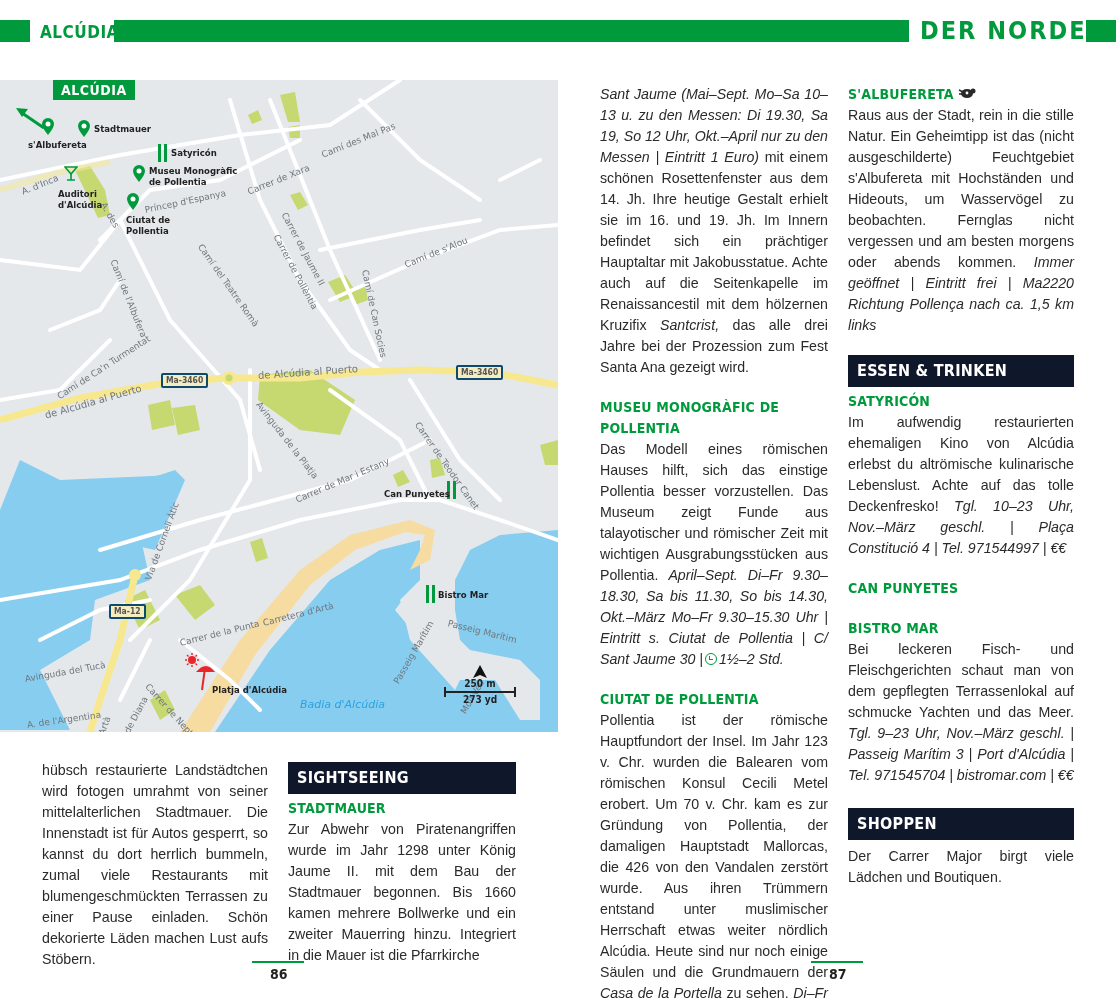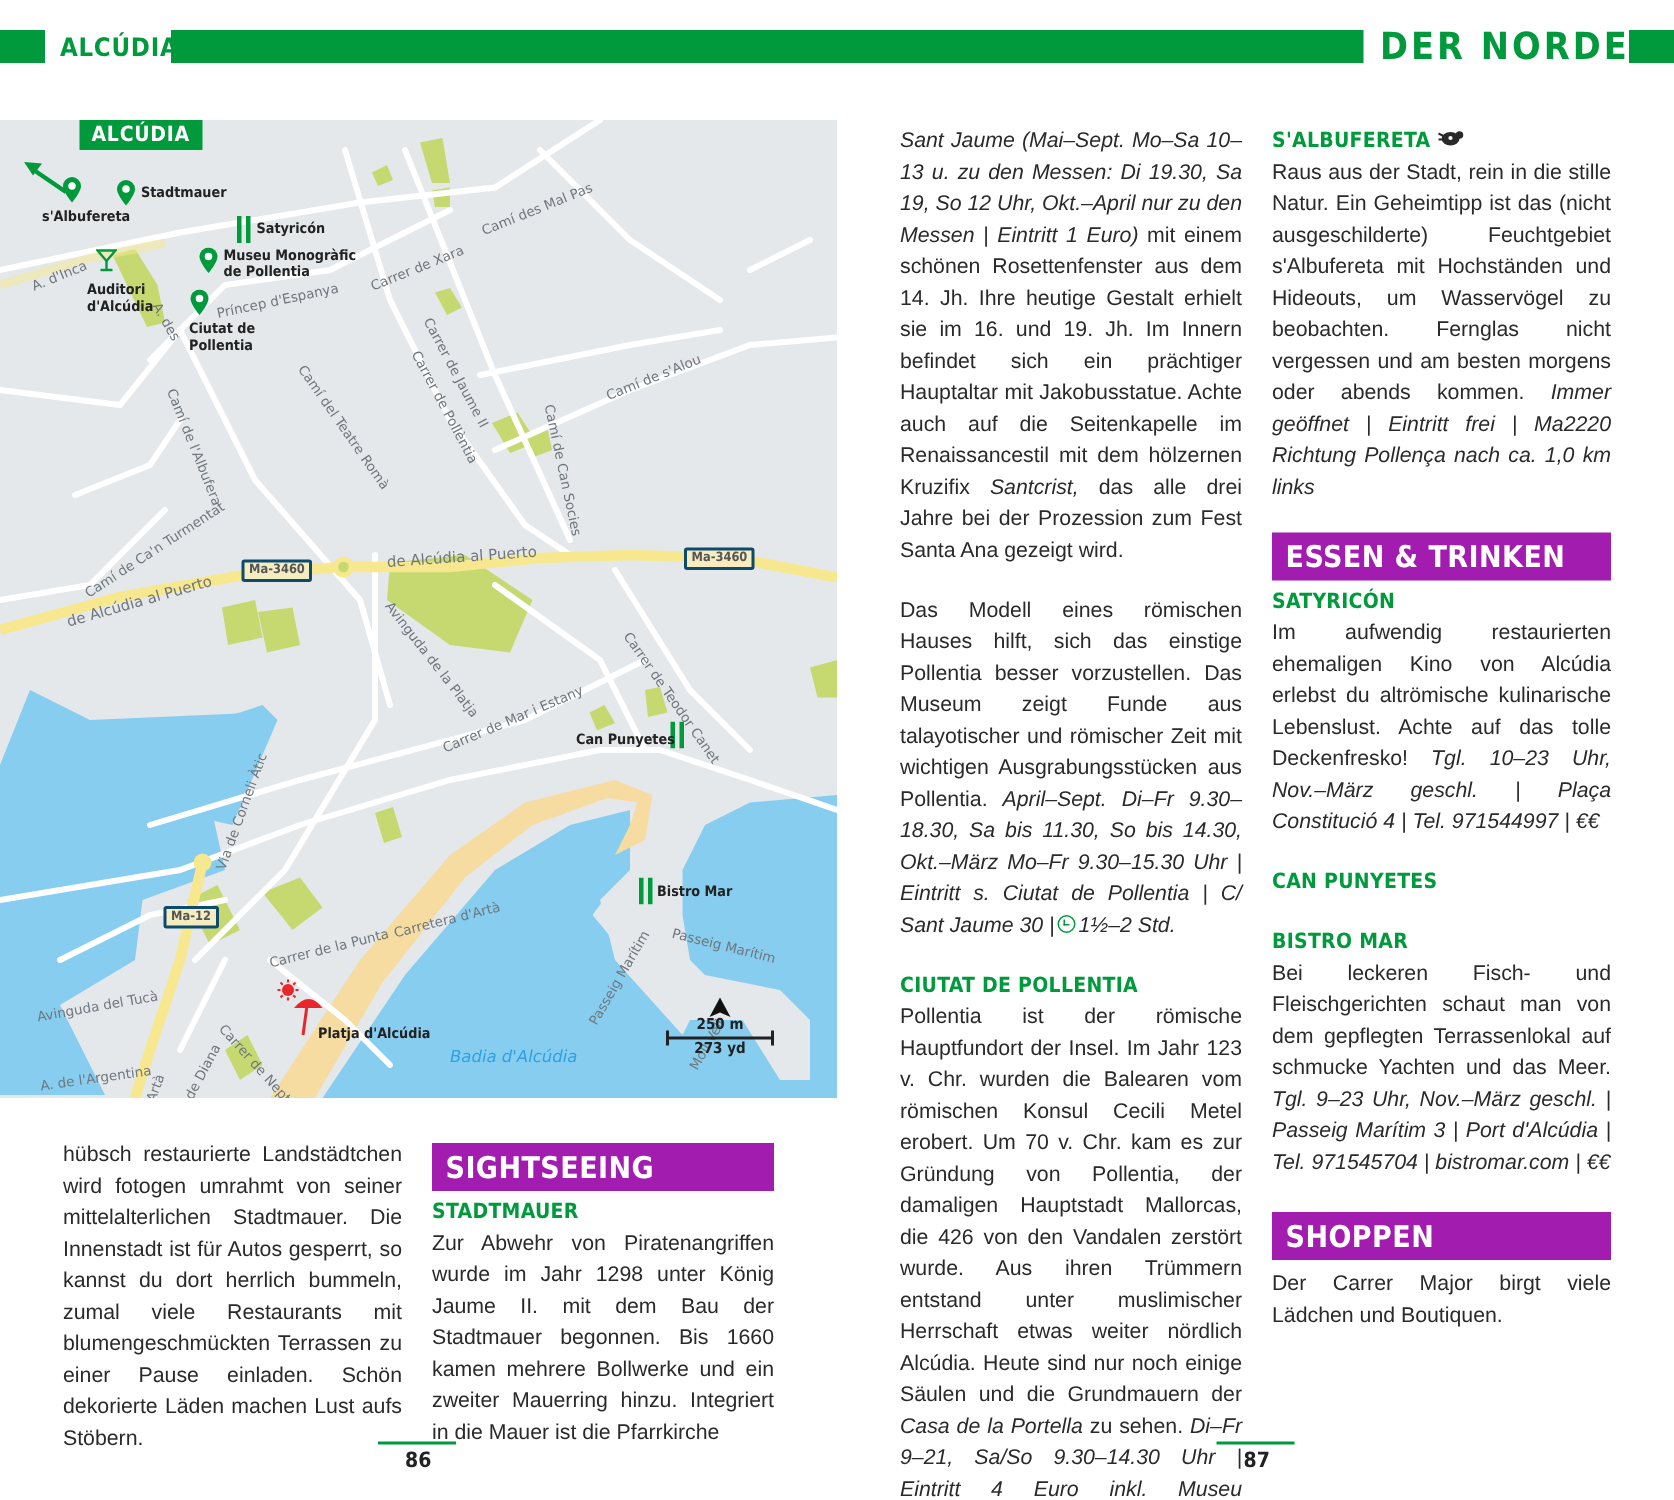--- a/index.html
+++ b/index.html
@@ -23,21 +23,21 @@
   .scale-box { position: absolute; left: 444px; top: 664px; width: 72px; }
   .scale-text { font-family: "DejaVu Sans Condensed", "DejaVu Sans", sans-serif; font-weight: bold; font-size: 10px; color: #222; text-align: center; line-height: 12px; }
   .scale-bar { height: 2px; background: #222; margin: 1px 0; position: relative; }
   .scale-bar::before, .scale-bar::after { content: ""; position: absolute; top: -4px; width: 2px; height: 10px; background: #222; }
   .scale-bar::before { left: 0; } .scale-bar::after { right: 0; }
 
   
   .col { position: absolute; font-size: 14.2px; line-height: 21px; text-align: justify; color: #2a2a2a; }
   .col p { margin: 0; }
   .col i { font-style: italic; }
-  .sec-head { background: #a21caf; color: #fff; font-family: "DejaVu Sans Condensed", "DejaVu Sans", sans-serif; font-weight: bold; font-size: 20px; height: 32px; line-height: 32px; padding-left: 9px; letter-spacing: 0.3px; }
+  .sec-head { background: #0f172a; color: #fff; font-family: "DejaVu Sans Condensed", "DejaVu Sans", sans-serif; font-weight: bold; font-size: 16px; height: 32px; line-height: 32px; padding-left: 9px; letter-spacing: 0.3px; }
   .entry-title { font-family: "DejaVu Sans Condensed", "DejaVu Sans", sans-serif; font-weight: bold; color: #009a3d; font-size: 14px; line-height: 21px; letter-spacing: 0.2px; }
   .clock-icon { display: inline-block; width: 12px; height: 12px; border: 1.6px solid #009a3d; border-radius: 50%; vertical-align: -1px; position: relative; margin: 0 2px; }
   .clock-icon::after { content: ""; position: absolute; left: 3px; top: 2px; width: 3px; height: 3px; border-left: 1.4px solid #009a3d; border-bottom: 1.4px solid #009a3d; }
   .tip-icon { display: inline-block; width: 18px; height: 12px; vertical-align: 0px; margin-left: 4px; }
 
   .page-num { position: absolute; top: 966px; font-family: "DejaVu Sans Condensed", "DejaVu Sans", sans-serif; font-weight: bold; font-size: 14px; color: #222; }
   .page-rule { position: absolute; top: 961px; height: 2px; background: #009a3d; width: 52px; }
 </style>
 </head>
 <body>
@@ -227,35 +227,36 @@
   <p>Zur Abwehr von Piratenangriffen wurde im Jahr 1298 unter König Jaume II. mit dem Bau der Stadtmauer begonnen. Bis 1660 kamen mehrere Bollwerke und ein zweiter Mauerring hinzu. Integriert in die Mauer ist die Pfarrkirche</p>
 </div>
 
 <div class="page-rule" style="left:252px;"></div>
 <div class="page-num" style="left:270px;">86</div>
 
 <div class="col" style="left:600px; top:84px; width:228px;">
   <p><i>Sant Jaume (Mai–Sept. Mo–Sa 10–13 u. zu den Messen: Di 19.30, Sa 19, So 12 Uhr, Okt.–April nur zu den Messen | Eintritt 1 Euro)</i><span> mit einem schönen Rosettenfenster aus dem 14. Jh. Ihre heutige Gestalt erhielt sie im 16. und 19. Jh. Im Innern befindet sich ein prächtiger Hauptaltar mit Jakobusstatue. Achte auch auf die Seitenkapelle im Renaissancestil mit dem hölzernen Kruzifix </span><i>Santcrist,</i><span> das alle drei Jahre bei der Prozession zum Fest Santa Ana gezeigt wird.</span></p>
 
   <div style="height:19px;"></div>
+  <div class="entry-title"><span>MUSEU MONOGRÀFIC DE</span><br><span>POLLENTIA</span></div>
   <p><span>Das Modell eines römischen Hauses hilft, sich das einstige Pollentia besser vorzustellen. Das Museum zeigt Funde aus talayotischer und römischer Zeit mit wichtigen Ausgrabungsstücken aus Pollentia. </span><i>April–Sept. Di–Fr 9.30–18.30, Sa bis 11.30, So bis 14.30, Okt.–März Mo–Fr 9.30–15.30 Uhr | Eintritt s. Ciutat de Pollentia | C/ Sant Jaume 30 |</i><span class="clock-icon"></span><i>1½–2 Std.</i></p>
 
   <div style="height:19px;"></div>
   <div class="entry-title">CIUTAT DE POLLENTIA</div>
   <p><span>Pollentia ist der römische Hauptfundort der Insel. Im Jahr 123 v. Chr. wurden die Balearen vom römischen Konsul Cecili Metel erobert. Um 70 v. Chr. kam es zur Gründung von Pollentia, der damaligen Hauptstadt Mallorcas, die 426 von den Vandalen zerstört wurde. Aus ihren Trümmern entstand unter muslimischer Herrschaft etwas weiter nördlich Alcúdia. Heute sind nur noch einige Säulen und die Grundmauern der </span><i>Casa de la Portella</i><span> zu sehen. </span><i>Di–Fr 9–21, Sa/So 9.30–14.30 Uhr | Eintritt 4 Euro inkl. Museu Monogràfic | Av. Prínceps d'Espanya |</i></p>
 </div>
 
 <div class="col" style="left:848px; top:84px; width:226px;">
   <div class="entry-title"><span>S'ALBUFERETA</span><svg class="tip-icon" viewBox="0 0 18 12">
         <ellipse cx="9" cy="6.5" rx="6" ry="4.5" fill="#2a2a2a"></ellipse>
         <circle cx="15" cy="4" r="2.5" fill="#2a2a2a"></circle>
         <path d="M1 3 L5 5 M1 7 L4 7" stroke="#2a2a2a" stroke-width="1.4"></path>
         <circle cx="9" cy="6" r="1.4" fill="#fff"></circle>
       </svg></div>
-  <p><span>Raus aus der Stadt, rein in die stille Natur. Ein Geheimtipp ist das (nicht ausgeschilderte) Feuchtgebiet s'Albufereta mit Hochständen und Hideouts, um Wasservögel zu beobachten. Fernglas nicht vergessen und am besten morgens oder abends kommen. </span><i>Immer geöffnet | Eintritt frei | Ma2220 Richtung Pollença nach ca. 1,0 km links</i></p>
+  <p><span>Raus aus der Stadt, rein in die stille Natur. Ein Geheimtipp ist das (nicht ausgeschilderte) Feuchtgebiet s'Albufereta mit Hochständen und Hideouts, um Wasservögel zu beobachten. Fernglas nicht vergessen und am besten morgens oder abends kommen. </span><i>Immer geöffnet | Eintritt frei | Ma2220 Richtung Pollença nach ca. 1,5 km links</i></p>
 
   <div style="height:19px;"></div>
   <div class="sec-head">ESSEN &amp; TRINKEN</div>
   <div class="entry-title" style="margin-top:4px;">SATYRICÓN</div>
   <p><span>Im aufwendig restaurierten ehemaligen Kino von Alcúdia erlebst du altrömische kulinarische Lebenslust. Achte auf das tolle Deckenfresko! </span><i>Tgl. 10–23 Uhr, Nov.–März geschl. | Plaça Constitució 4 | Tel. 971544997 | €€</i></p>
 
   <div style="height:19px;"></div>
   <div class="entry-title">CAN PUNYETES</div>
 
   <div style="height:19px;"></div>

